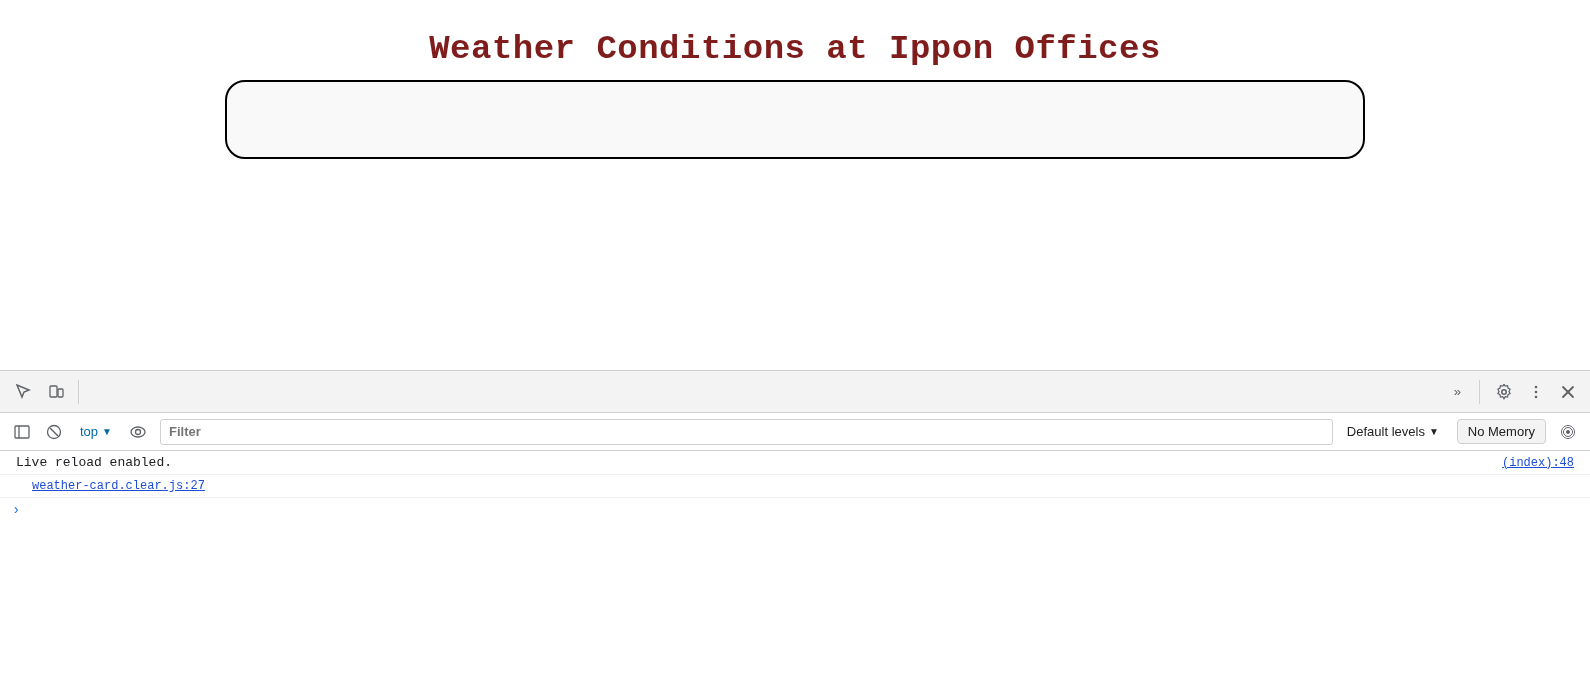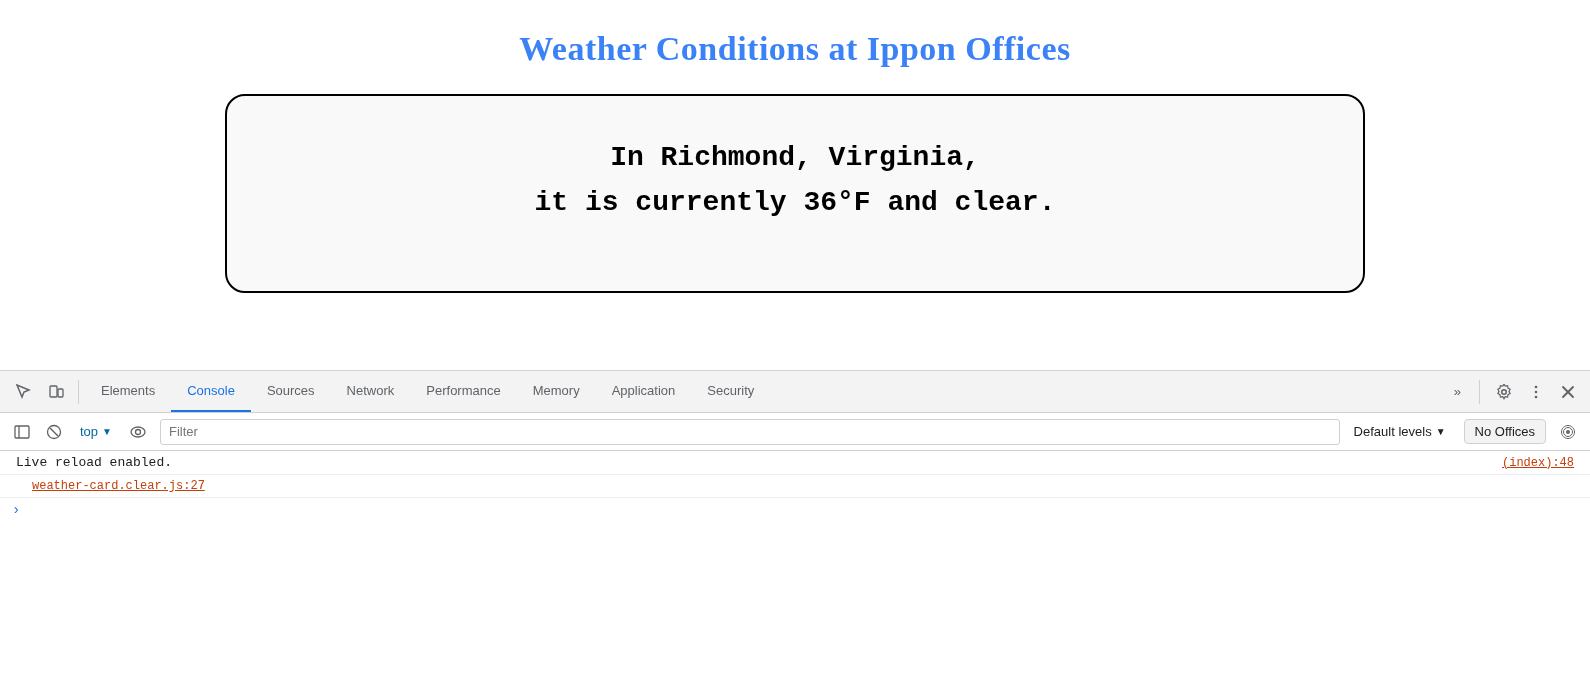--- a/index.html
+++ b/index.html
@@ -17,25 +17,25 @@
       padding: 30px 0 20px 0;
       text-align: center;
       height: 370px;
       display: flex;
       flex-direction: column;
       align-items: center;
       justify-content: flex-start;
     }
 
     .page-title {
-      font-family: Liberation Serif, serif;
+      font-family: Liberation Mono, monospace;
       font-size: 34px;
       font-weight: 900;
-      color: #3b82f6;
-      margin-bottom: 26px;
+      color: #7f1d1d;
+      margin-bottom: 12px;
       letter-spacing: 0.5px;
     }
 
     .weather-card {
       border: 2.5px solid #000000;
       border-radius: 20px;
       background: #faf9f9;
       width: 1140px;
       padding: 40px 60px 35px 60px;
       text-align: center;
@@ -180,20 +180,21 @@
       flex: 1;
       height: 26px;
       border: 1px solid #d0d0d0;
       border-radius: 3px;
       padding: 0 8px;
       font-size: 13px;
       color: #202124;
       background: #ffffff;
       outline: none;
       margin-left: 4px;
+      font-weight: bold;
     }
 
     .console-right-controls {
       display: flex;
       align-items: center;
       gap: 8px;
       margin-left: auto;
       text-align: center;
     }
 
@@ -239,21 +240,21 @@
       border-bottom: 1px solid #f0f0f0;
       min-height: 22px;
     }
 
     .console-line-text {
       color: #202124;
       font-size: 13px;
     }
 
     .console-line-source {
-      color: #c2410c;
+      color: #1d4ed8;
       font-size: 12px;
       text-decoration: underline;
       cursor: pointer;
       white-space: nowrap;
       margin-left: 16px;
     }
 
     .console-prompt-line {
       display: flex;
       align-items: center;
@@ -283,24 +284,20 @@
       cursor: pointer;
     }
   </style>
 </head>
 <body>
 
 <div class="page-content">
   <h1 class="page-title">Weather Conditions at Ippon Offices</h1>
 
   <div class="weather-card">
-    <div class="weather-text">
-      <div>In Richmond, Virginia,</div>
-      <div>it is currently 36°F and clear.</div>
-    </div>
   </div>
 </div>
 
 <div class="devtools">
 
   <div class="devtools-toolbar">
 
     <div class="devtools-icon-btn" title="Inspect element">
       <svg class="icon-svg" viewBox="0 0 16 16">
         <path d="M1 1l5 12 2-5 5-2z" fill="none" stroke="currentColor" stroke-width="1.5"></path>
@@ -309,30 +306,20 @@
 
     <div class="devtools-icon-btn" title="Toggle device toolbar">
       <svg class="icon-svg" viewBox="0 0 16 16">
         <rect x="2" y="2" width="7" height="11" rx="1" fill="none" stroke="currentColor" stroke-width="1.3"></rect>
         <rect x="10" y="5" width="5" height="8" rx="1" fill="none" stroke="currentColor" stroke-width="1.3"></rect>
       </svg>
     </div>
 
     <div class="devtools-divider"></div>
 
-    <div class="devtools-tabs">
-      <div class="devtools-tab">Elements</div>
-      <div class="devtools-tab active">Console</div>
-      <div class="devtools-tab">Sources</div>
-      <div class="devtools-tab">Network</div>
-      <div class="devtools-tab">Performance</div>
-      <div class="devtools-tab">Memory</div>
-      <div class="devtools-tab">Application</div>
-      <div class="devtools-tab">Security</div>
-    </div>
 
     <div class="devtools-tabs-right">
       <div class="more-tabs-btn">»</div>
       <div class="devtools-divider"></div>
       <div class="devtools-right-icon" title="Settings">
         <svg class="icon-svg" viewBox="0 0 16 16">
           <path d="M8 5a3 3 0 100 6A3 3 0 008 5zM6.5 8a1.5 1.5 0 113 0 1.5 1.5 0 01-3 0z"></path>
           <path d="M8 0l1.2 2.1 2.4-.4.4 2.4 2.1 1.2-1.1 2.1 1.1 2.1-2.1 1.2-.4 2.4-2.4-.4L8 14.8l-1.2-2.1-2.4.4-.4-2.4L1.9 9.5 3 7.4 1.9 5.3l2.1-1.2.4-2.4 2.4.4z" fill="none" stroke="currentColor" stroke-width="1.2"></path>
         </svg>
       </div>
@@ -381,21 +368,21 @@
     </div>
 
     <input class="console-filter-input" type="text" placeholder="Filter" style="">
 
     <div class="console-right-controls">
       <div class="default-levels-btn">
         <span>Default levels</span>
         <span style="font-size:10px;">▼</span>
       </div>
       <div class="no-issues-btn">
-        <span>No Offices</span>
+        <span>No Memory</span>
       </div>
       <div class="console-icon-btn" title="Console settings">
         <svg class="icon-svg" viewBox="0 0 16 16">
           <circle cx="8" cy="8" r="2" fill="currentColor"></circle>
           <path d="M8 1.5C4.4 1.5 1.5 4.4 1.5 8S4.4 14.5 8 14.5 14.5 11.6 14.5 8 11.6 1.5 8 1.5zm0 11a4.5 4.5 0 110-9 4.5 4.5 0 010 9z" fill="none" stroke="currentColor" stroke-width="1"></path>
         </svg>
       </div>
     </div>
   </div>
 

